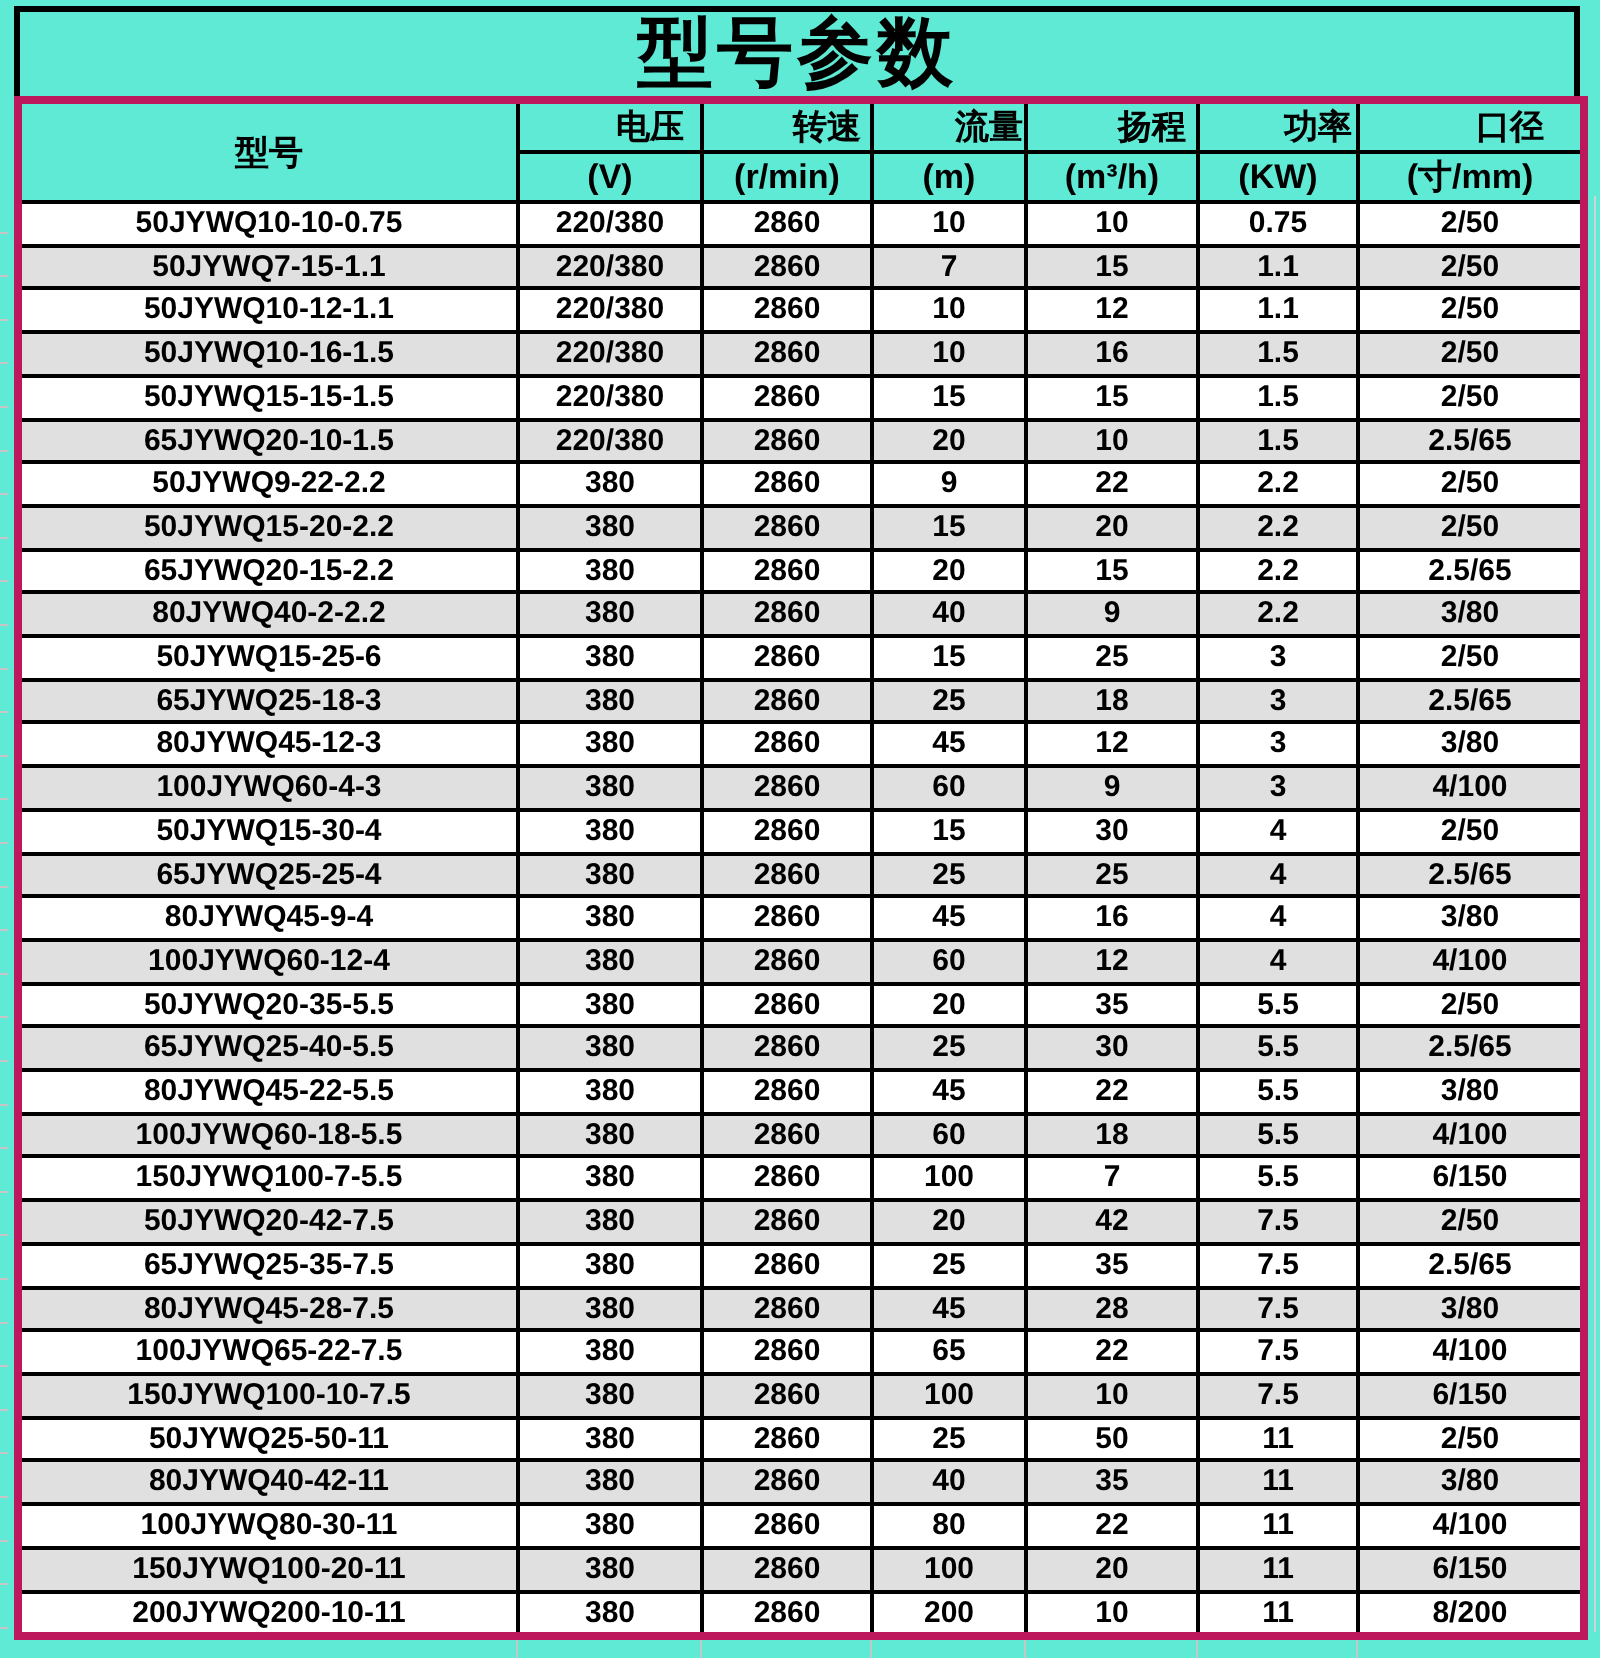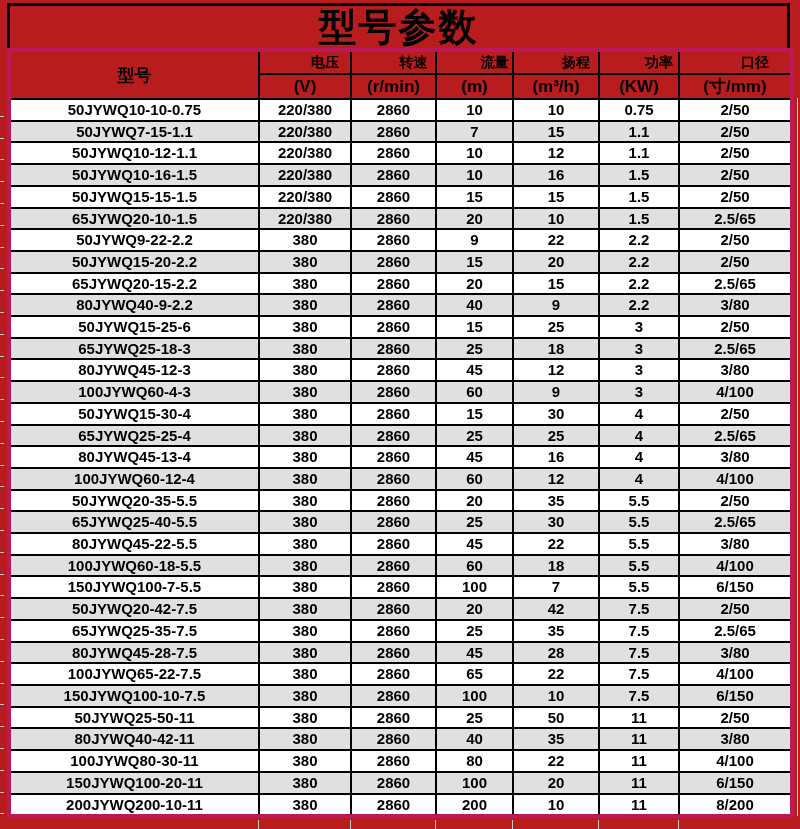--- a/index.html
+++ b/index.html
@@ -5,21 +5,21 @@
   html, body {
     margin: 0;
     padding: 0;
     background: #ffffff;
     font-family: "Liberation Sans", "DejaVu Sans", sans-serif;
   }
   .page {
     position: relative;
     width: 800px;
     height: 829px;
-    background: #b91c1c;
+    background: #5eead4;
     overflow: hidden;
   }
   .sheet {
     position: absolute;
     left: 7px;
     top: 3px;
     width: 783px;
   }
   
   .title-block {
@@ -50,21 +50,21 @@
     padding: 0;
     text-align: center;
     vertical-align: middle;
     color: #000000;
     font-weight: 700;
     overflow: hidden;
     white-space: nowrap;
   }
   thead th.col-name {
     height: 21px;
-    font-size: 14px;
+    font-size: 17px;
     padding-left: 40px;
   }
   thead th.col-unit {
     height: 20px;
     font-size: 17px;
   }
   thead th.model-head {
     font-size: 17px;
   }
   tbody td {
@@ -232,21 +232,21 @@
           <tr>
             <td>65JYWQ20-15-2.2</td>
             <td>380</td>
             <td>2860</td>
             <td>20</td>
             <td>15</td>
             <td>2.2</td>
             <td>2.5/65</td>
           </tr>
           <tr>
-            <td>80JYWQ40-9-2.2</td>
+            <td>80JYWQ40-2-2.2</td>
             <td>380</td>
             <td>2860</td>
             <td>40</td>
             <td>9</td>
             <td>2.2</td>
             <td>3/80</td>
           </tr>
           <tr>
             <td>50JYWQ15-25-6</td>
             <td>380</td>
@@ -295,21 +295,21 @@
           <tr>
             <td>65JYWQ25-25-4</td>
             <td>380</td>
             <td>2860</td>
             <td>25</td>
             <td>25</td>
             <td>4</td>
             <td>2.5/65</td>
           </tr>
           <tr>
-            <td>80JYWQ45-13-4</td>
+            <td>80JYWQ45-9-4</td>
             <td>380</td>
             <td>2860</td>
             <td>45</td>
             <td>16</td>
             <td>4</td>
             <td>3/80</td>
           </tr>
           <tr>
             <td>100JYWQ60-12-4</td>
             <td>380</td>

